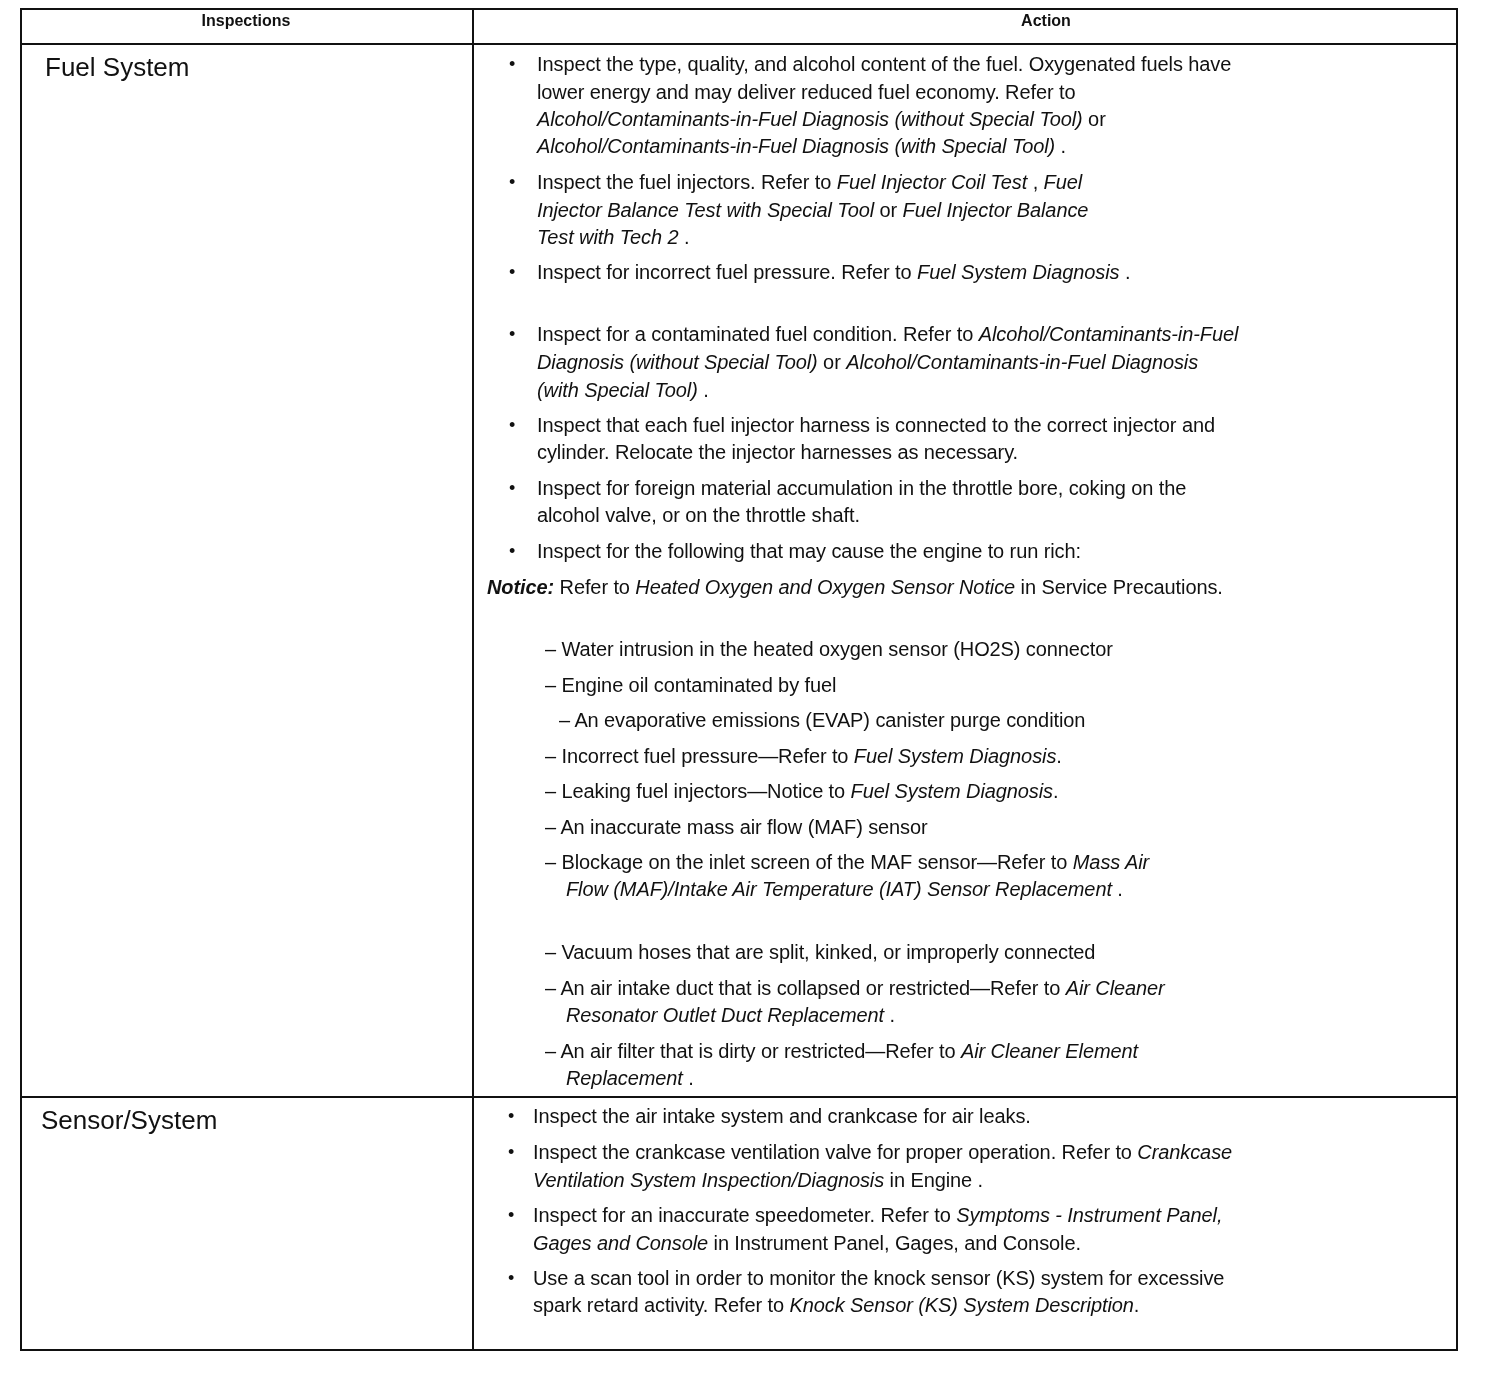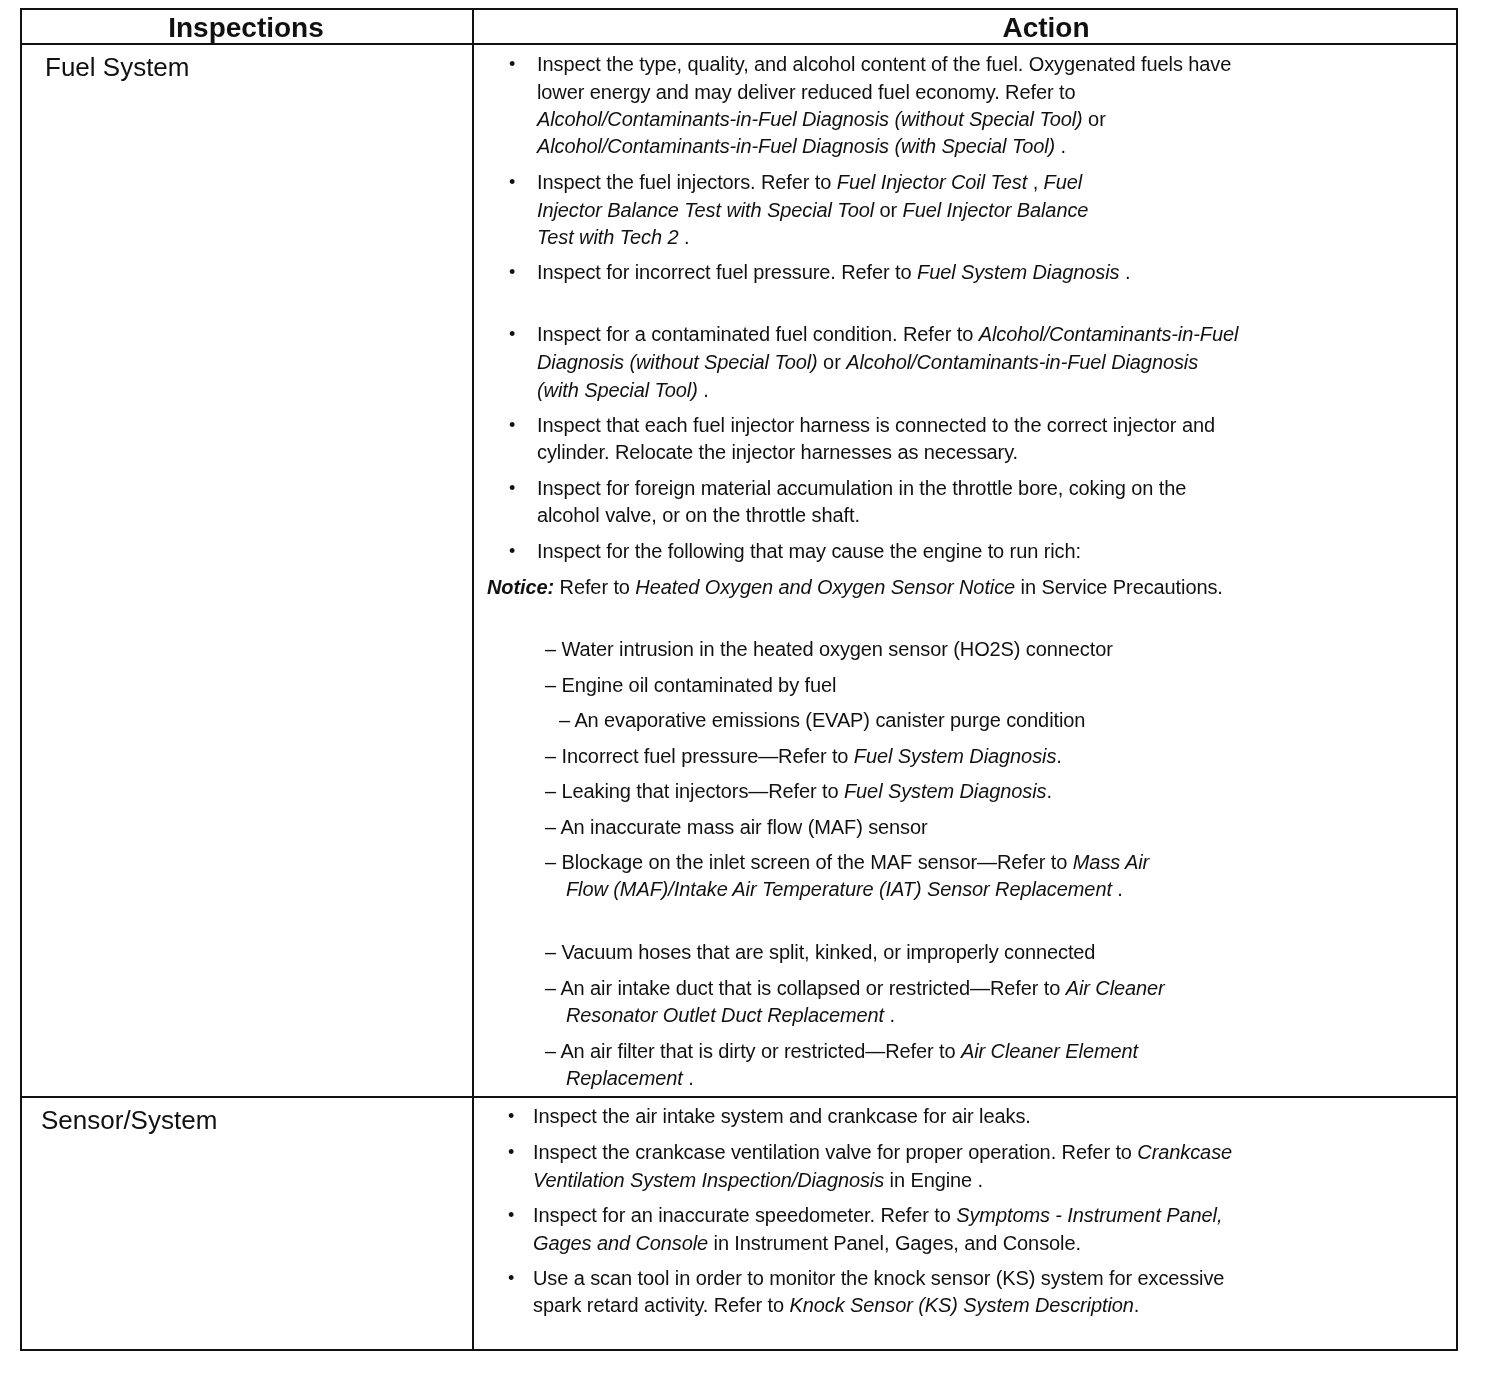--- a/index.html
+++ b/index.html
@@ -2,21 +2,21 @@
 <html><head>
 <meta charset="utf-8">
 <style>
   html, body { margin:0; padding:0; background:#ffffff; }
   body { width:1504px; height:1374px; position:relative; overflow:hidden;
          font-family:"Liberation Sans", sans-serif; color:#111; }
   .tbl { position:absolute; left:20px; top:8px; width:1438px; height:1343px;
          border:2px solid #111; box-sizing:border-box; }
   .vline { position:absolute; left:472px; top:8px; width:2px; height:1343px; background:#111; }
   .hline { position:absolute; left:20px; width:1438px; height:2px; background:#111; }
-  .hdr { position:absolute; top:12px; font-weight:bold; font-size:28px; text-align:center; }
+  .hdr { position:absolute; top:12px; font-weight:bold; font-size:16px; text-align:center; }
   .cat { position:absolute; font-size:26px; }
   .ln { position:absolute; font-size:20px; white-space:nowrap; letter-spacing:-0.1px; }
   .bullet { position:absolute; font-size:18px; }
   i { font-style:italic; }
   b { font-weight:bold; }
 </style>
 </head>
 <body>
 
 <div class="tbl"></div>
@@ -77,21 +77,21 @@
     <div>
       <div class="ln" style="left: 545px; top: 674px;"><span>– Engine oil contaminated by fuel</span></div>
     </div>
     <div>
       <div class="ln" style="left: 559px; top: 709px;"><span>– An evaporative emissions (EVAP) canister purge condition</span></div>
     </div>
     <div>
       <div class="ln" style="left: 545px; top: 745px;"><span>– Incorrect fuel pressure—Refer to </span><i>Fuel System Diagnosis</i><span>.</span></div>
     </div>
     <div>
-      <div class="ln" style="left: 545px; top: 780px;"><span>– Leaking that injectors—Refer to </span><i>Fuel System Diagnosis</i><span>.</span></div>
+      <div class="ln" style="left: 545px; top: 780px;"><span>– Leaking fuel injectors—Notice to </span><i>Fuel System Diagnosis</i><span>.</span></div>
     </div>
     <div>
       <div class="ln" style="left: 545px; top: 816px;"><span>– An inaccurate mass air flow (MAF) sensor</span></div>
     </div>
     <div>
       <div class="ln" style="left: 545px; top: 851px;"><span>– Blockage on the inlet screen of the MAF sensor—Refer to </span><i>Mass Air</i></div>
       <div class="ln" style="left: 566px; top: 878px;"><i>Flow (MAF)/Intake Air Temperature (IAT) Sensor Replacement</i><span> .</span></div>
     </div>
     <div>
       <div class="ln" style="left: 545px; top: 941px;"><span>– Vacuum hoses that are split, kinked, or improperly connected</span></div>

